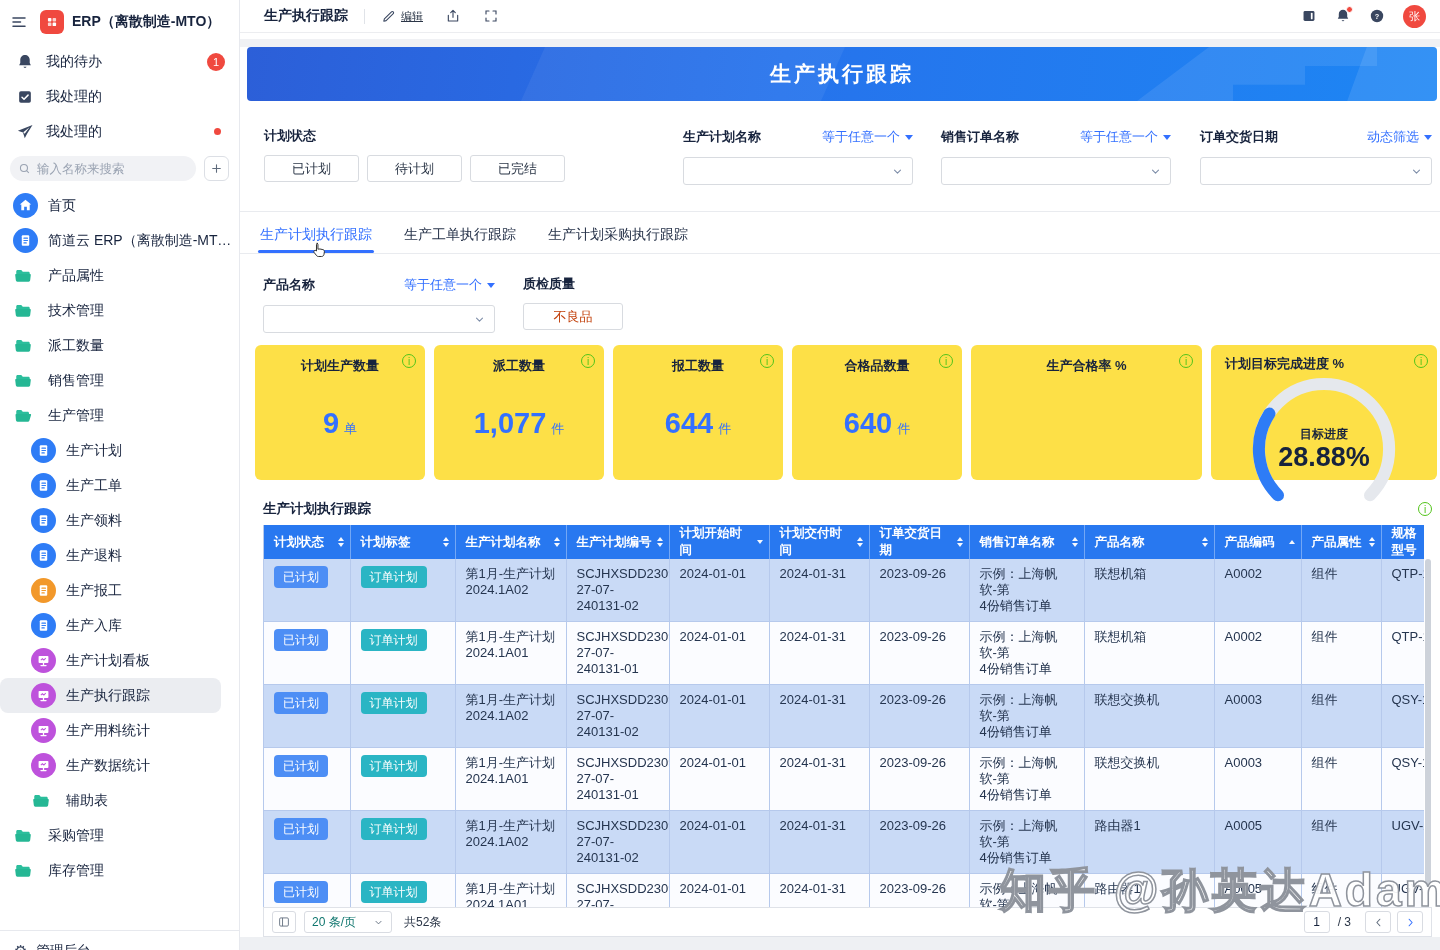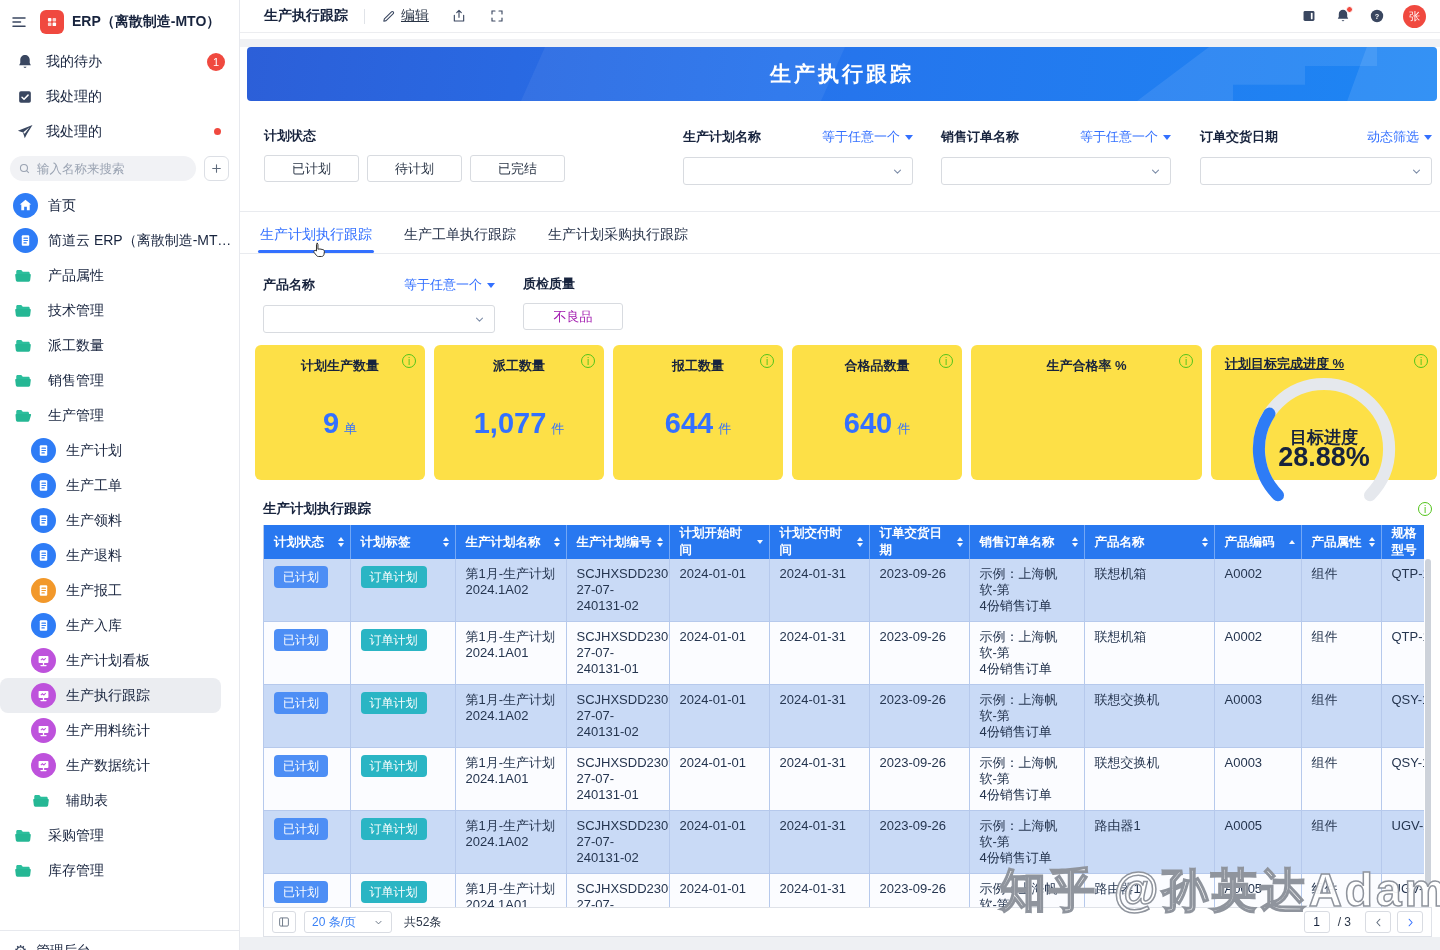--- a/index.html
+++ b/index.html
@@ -47,21 +47,21 @@
   .sb-foot { position:absolute; left:0; top:930px; width:239px; border-top:1px solid #E7E9EE;
     height:40px; display:flex; align-items:center; padding-left:14px; cursor:pointer; background:#fff; }
   .gear { font-size:15px; color:#3A4760; margin-right:9px; line-height:1; }
   .sb-foot span:last-child { font-size:13.5px; }
 
   
   #topbar { position:absolute; left:240px; top:0; width:1200px; height:33px; background:#fff;
     border-bottom:1px solid #ECEDF0; display:flex; align-items:center; z-index:4; }
   .tb-title { font-size:14px; font-weight:bold; margin-left:24px; }
   .tb-div { width:1px; height:15px; background:#E0E3E8; margin:0 16px; }
-  .tb-edit { display:flex; align-items:center; font-size:14px; color:#2B3647; cursor:pointer;text-decoration:underline; }
+  .tb-edit { display:flex; align-items:center; font-size:11px; color:#2B3647; cursor:pointer;text-decoration:underline; }
   .tb-edit svg { width:15px; height:15px; margin-right:5px; }
   .tb-ic { width:16px; height:16px; margin-left:22px; cursor:pointer; position:relative; }
   .tb-ic svg { width:16px; height:16px; }
   .tb-right { margin-left:auto; display:flex; align-items:center; padding-right:14px; }
   .tb-right .tb-ic { margin-left:0; margin-right:18px; }
   .ndot { position:absolute; right:-2px; top:-2px; width:7px; height:7px; border-radius:50%;
     background:#F0493F; border:1px solid #fff; }
   .avatar { width:23px; height:23px; border-radius:50%; background:#F0493F; color:#fff;
     font-size:11px; display:flex; align-items:center; justify-content:center; cursor:pointer; }
 
@@ -103,38 +103,38 @@
   .tab { font-size:14px; color:#27334A; margin-right:28px; cursor:pointer; padding:6px 2px 0;
     position:relative; }
   .tab.on { color:#3370FF; }
   .tab.on::after { content:''; position:absolute; left:0; right:0; bottom:0; height:3px;
     background:#3370FF; border-radius:2px; }
   .cursor-hand { position:absolute; left:70px; top:206px; width:18px; height:21px; z-index:20; }
 
   .g-product { left:23px; width:232px; top:242px; }
   .g-quality { left:283px; top:242px; }
   .qbtn { margin-top:11px; width:100px; height:27px; border:1px solid #D8DBE0; border-radius:3px;
-    background:#fff; font-size:13px; color:#a21caf; display:flex; align-items:center;
+    background:#fff; font-size:13px; color:#c2410c; display:flex; align-items:center;
     justify-content:center; cursor:pointer; font-family:inherit; }
 
   
   .cards { position:absolute; left:15px; top:311px; display:flex; gap:9px; }
   .card { height:135px; background:#fde047; border-radius:6px; position:relative; }
   .card .info { position:absolute; right:9px; top:9px; }
   .info { width:14px; height:14px; border:1px solid #52C41A; border-radius:50%; color:#52C41A;
     font-size:10px; line-height:13px; text-align:center; font-style:normal; display:inline-block;
     cursor:pointer; flex:none; }
   .info::after { content:'i'; }
   .ctitle { text-align:center; font-size:13px; font-weight:bold; color:#17233D; margin-top:12px; }
   .cval { position:absolute; left:0; right:0; top:62px; text-align:center; color:#3370FF; }
   .cval .v { font-size:29px; font-weight:600; }
   .cval .u { font-size:13px; margin-left:5px; }
   .card.gaugecard .ctitle { text-align:left; padding-left:14px; margin-top:10px; }
   .gauge-svg { position:absolute; left:50%; transform:translateX(-50%); top:26px; width:186px; }
-  .gauge-label { position:absolute; left:0; right:0; top:81px; text-align:center; font-size:17px;
+  .gauge-label { position:absolute; left:0; right:0; top:81px; text-align:center; font-size:12px;
     font-weight:bold; color:#17233D; }
   .gauge-value { position:absolute; left:0; right:0; top:97px; text-align:center; font-size:27px;
     font-weight:bold; color:#17233D; }
 
   
   .ttitle-row { position:absolute; left:23px; top:466px; width:1169px; display:flex;
     justify-content:space-between; align-items:center; }
   .ttitle-row .ttl { font-size:13.5px; font-weight:bold; }
   .twrap { position:absolute; left:23px; top:491px; width:1169px; height:382px; }
   .tclip { width:1161px; height:382px; overflow:hidden; border-left:1px solid #B6C9EC; }
@@ -161,21 +161,21 @@
   .vscroll { background:#CDD2DA; border-radius:3px; }
 
   
   .tfoot { position:absolute; left:23px; top:873px; width:1169px; height:30px;
     border:1px solid #DFE2E8; background:#fff; display:flex; align-items:center; padding:0 8px; }
   .colbtn { width:24px; height:22px; border:1px solid #D9DCE2; border-radius:3px; background:#fff;
     display:flex; align-items:center; justify-content:center; cursor:pointer; }
   .colbtn svg { width:14px; height:14px; }
   .psize { margin-left:8px; width:88px; height:22px; border:1px solid #D9DCE2; border-radius:3px;
     display:flex; align-items:center; justify-content:space-between; padding:0 7px; font-size:12px;
-    color:#3b82f6; cursor:pointer; }
+    color:#0f766e; cursor:pointer; }
   .psize svg { width:11px; height:11px; }
   .ptotal { font-size:12px; color:#2B3647; margin-left:12px; }
   .pager { margin-left:auto; display:flex; align-items:center; }
   .pcur { width:26px; height:22px; border:1px solid #D9DCE2; border-radius:3px; font-size:12px;
     display:flex; align-items:center; justify-content:center; cursor:text; }
   .pof { font-size:12px; margin:0 8px; color:#2B3647; }
   .pbtn { width:26px; height:22px; border:1px solid #D9DCE2; border-radius:3px; background:#fff;
     display:flex; align-items:center; justify-content:center; cursor:pointer; margin-left:6px; }
   .pbtn svg { width:13px; height:13px; }
   .bstrip { position:absolute; left:0; top:903px; width:1200px; height:13px; background:#EEF0F3; }
@@ -588,21 +588,21 @@
       </div>
       <div class="card" style="width: 170px;">
         <i class="info"></i>
     <div class="ctitle">合格品数量</div>
     <div class="cval"><span class="v">640</span><span class="u">件</span></div>
       </div>
       <div class="card" style="width: 231px;">
         <i class="info"></i>
     <div class="ctitle">生产合格率 %</div>
       </div>
-      <div class="card gaugecard" style="width: 226px; text-decoration: underline;">
+      <div class="card gaugecard" style="width: 226px;">
         <i class="info"></i>
   <div class="ctitle">计划目标完成进度 %</div>
   <svg class="gauge-svg" viewBox="0 0 200 152">
     <path d="M50.5 133.5 A70 70 0 1 1 149.5 133.5" fill="none" stroke="#E5E8ED" stroke-width="13" stroke-linecap="round"></path>
     <path id="gauge-fg" d="M50.5 133.5 A70 70 0 1 1 149.5 133.5" fill="none" stroke="#2E7CF6" stroke-width="13" stroke-linecap="round" pathLength="100" stroke-dasharray="28.88 100"></path>
   </svg>
   <div class="gauge-label">目标进度</div>
   <div class="gauge-value">28.88%</div>
       </div>
     </div>

